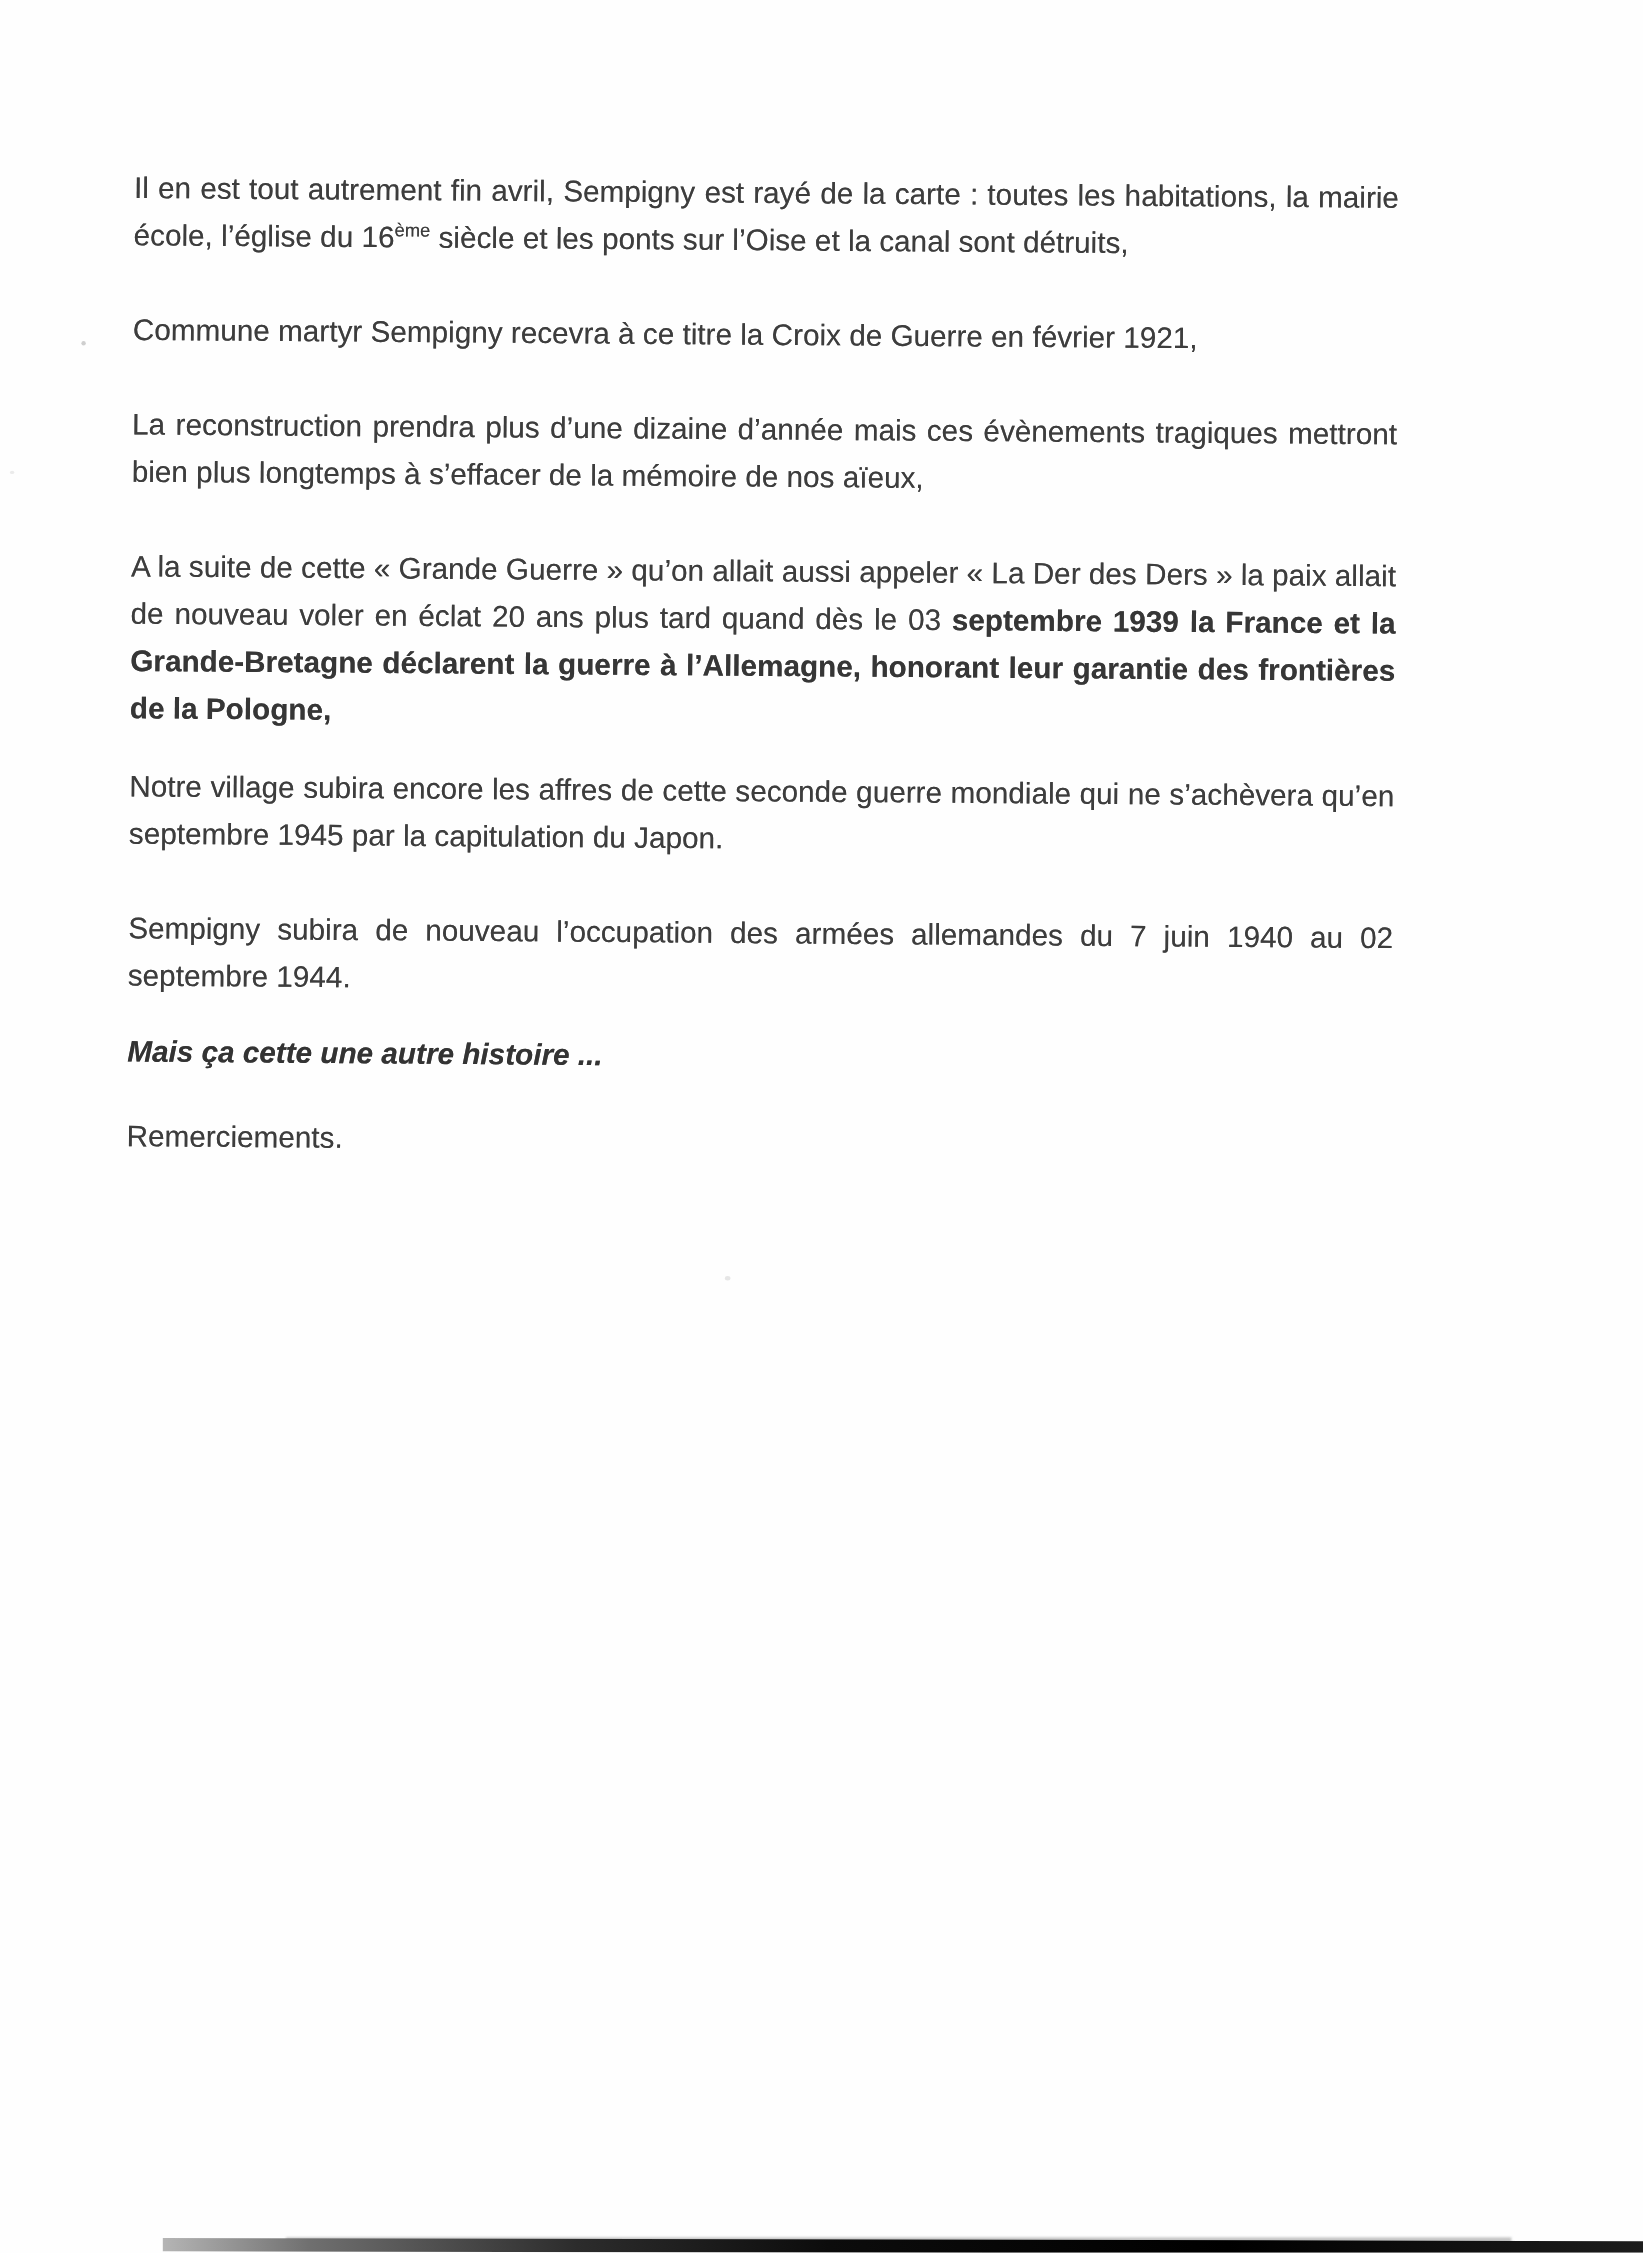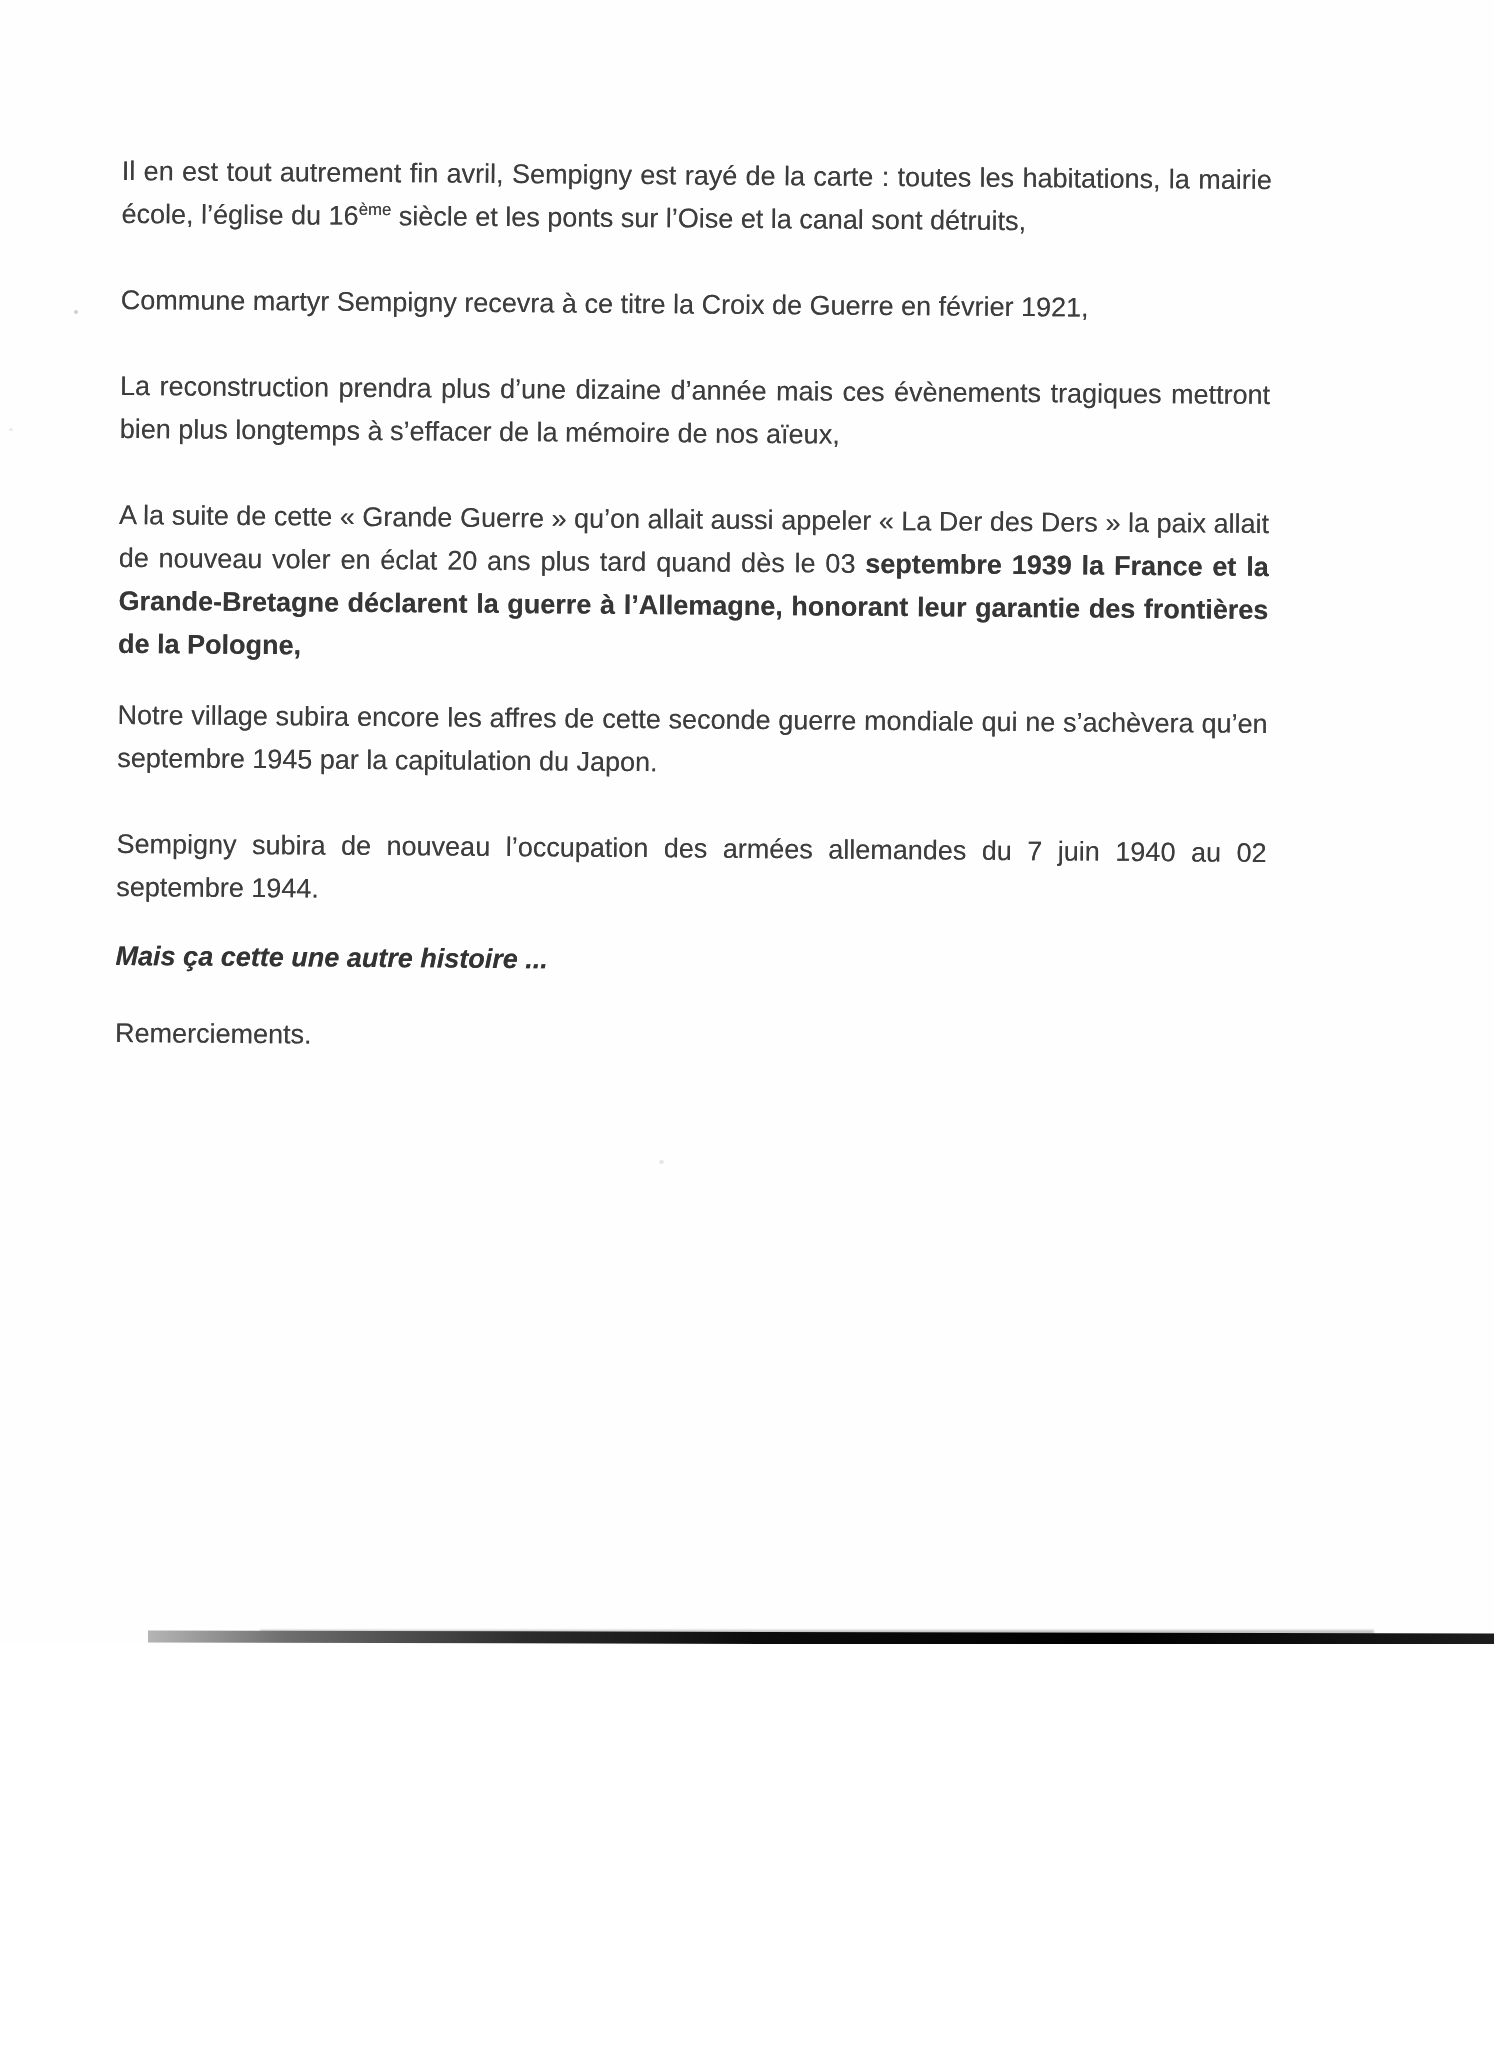--- a/index.html
+++ b/index.html
@@ -3,21 +3,21 @@
 <meta charset="utf-8">
 <style>
   html, body {
     margin: 0;
     padding: 0;
     background: #ffffff;
   }
   .page {
     position: relative;
     width: 1494px;
-    height: 1644px;
+    height: 2048px;
     background: #fefefe;
     overflow: hidden;
     font-family: "Liberation Sans", "DejaVu Sans", sans-serif;
   }
   .text-block {
     position: absolute;
     top: 150px;
     left: 122px;
     width: 1150px;
     transform: rotate(0.45deg);

